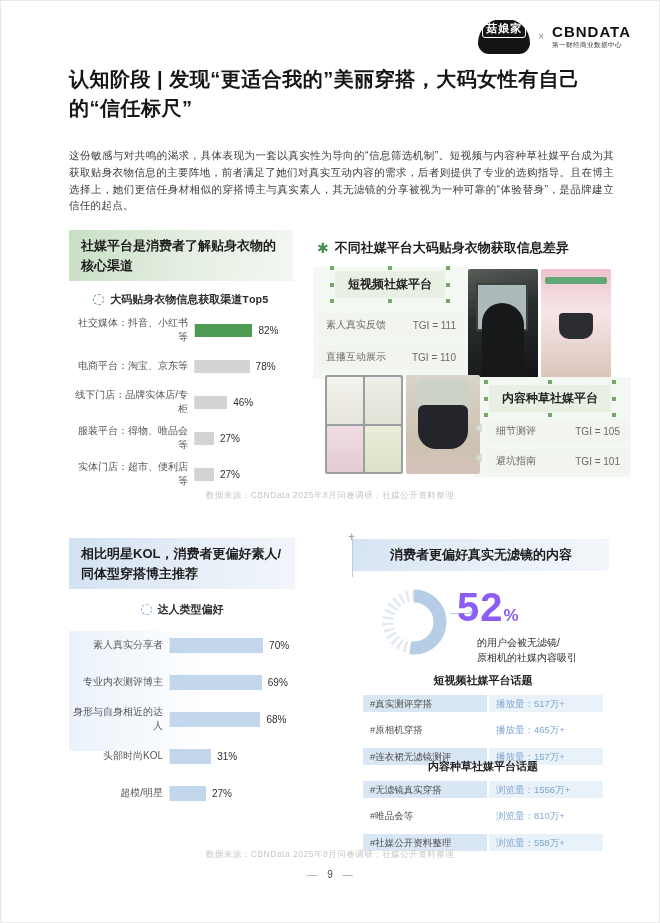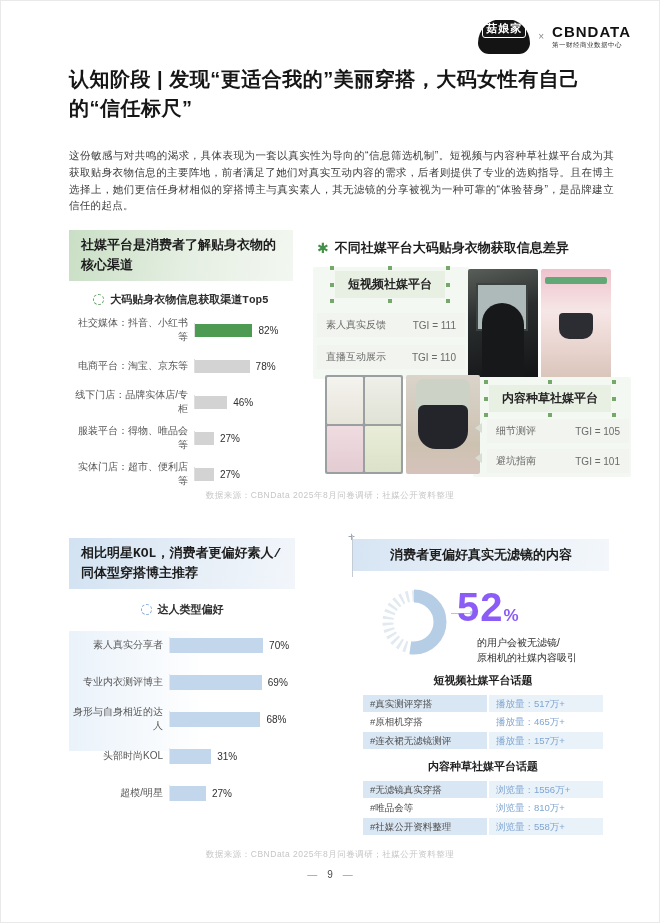--- a/index.html
+++ b/index.html
@@ -13,21 +13,21 @@
   .badge span{color:#fff;font-size:11px;font-weight:bold;letter-spacing:1px;border:1px solid #fff;border-radius:3px;padding:1px 3px;}
   .brand .x{color:#8a8a8a;font-size:10px;}
   .pname{font-size:15px;font-weight:bold;color:#111;letter-spacing:1px;line-height:1;}
   .ptag{font-size:6.5px;color:#333;margin-top:2px;letter-spacing:0.5px;}
   
   .title{position:absolute;left:68px;top:64px;width:535px;margin:0;font-size:20px;line-height:1.45;
          font-weight:bold;color:#151515;letter-spacing:0.5px;}
   .intro{position:absolute;left:68px;top:146px;width:545px;margin:0;font-size:10.5px;line-height:1.6;
          color:#3c3c3c;text-align:justify;letter-spacing:0.3px;}
   
-  .hdr{box-sizing:border-box;padding:6px 12px;font-size:13px;font-weight:bold;color:#1d1d1d;line-height:1.5;font-family:Liberation Mono, monospace;}
+  .hdr{box-sizing:border-box;padding:6px 12px;font-size:13px;font-weight:bold;color:#1d1d1d;line-height:1.5;}
   .hdr.green{background:linear-gradient(100deg,#c9dfc5 0%,#e6efe3 55%,#f3f7f1 100%);width:224px;}
   .hdr.blue{background:linear-gradient(100deg,#d2e2f2 0%,#e6eef7 55%,#f2f6fb 100%);width:226px;}
   .ctitle{display:flex;align-items:center;justify-content:center;gap:6px;font-size:11px;font-weight:bold;color:#2e2e2e;font-family:Liberation Mono, monospace;}
   .spin{width:9px;height:9px;border-radius:50%;}
   .spin.g{border:1.6px dashed #6aa468;}
   .spin.b{border:1.6px dashed #86add8;}
   .crow{display:flex;align-items:center;}
   .clabel{text-align:right;font-size:10px;color:#565656;padding-right:6px;box-sizing:border-box;}
   .ctrack{display:flex;align-items:center;border-left:1px solid #dfdfdf;flex:1;height:100%;}
   .cbar{height:13px;background:#d3d3d3;}
@@ -103,21 +103,21 @@
   .connector{position:absolute;left:98px;top:30px;width:20px;height:1px;background:#b5c4d7;}
   .connector::after{content:"";position:absolute;right:-3px;top:-2px;width:4px;height:4px;background:#c3d0e0;border-radius:1px;}
   .bignum{position:absolute;left:104px;top:2px;color:#8b5cf6;}
   .bignum .n{font-size:40px;font-weight:bold;letter-spacing:1px;}
   .bignum .u{font-size:17px;font-weight:bold;}
   .dcap{position:absolute;left:124px;top:52px;font-size:10px;color:#2e2e2e;line-height:1.5;}
   .topics{position:absolute;left:10px;width:240px;}
   .topics.ta{top:134px;}
   .topics.tb{top:220px;}
   .thead{text-align:center;font-size:11px;font-weight:bold;color:#1f1f1f;margin-bottom:7px;}
-  .trow{display:flex;gap:2px;margin-bottom:1px;}
+  .trow{display:flex;gap:2px;margin-bottom:9px;}
   .tcell{box-sizing:border-box;padding:3px 7px;font-size:9.5px;line-height:1.2;}
   .tcell.tag{width:124px;color:#4c4c4c;}
   .tcell.met{flex:1;color:#7fa6d2;}
   .trow.shade .tag{background:#d9e6f3;}
   .trow.shade .met{background:#e9f1f9;}
   
   .note1{top:489px;}
   .note2{top:848px;}
   .pagenum{position:absolute;left:0;right:0;top:868px;text-align:center;font-size:10px;color:#4a4a4a;}
   .pagenum .dash{color:#9a9a9a;margin:0 10px;}

